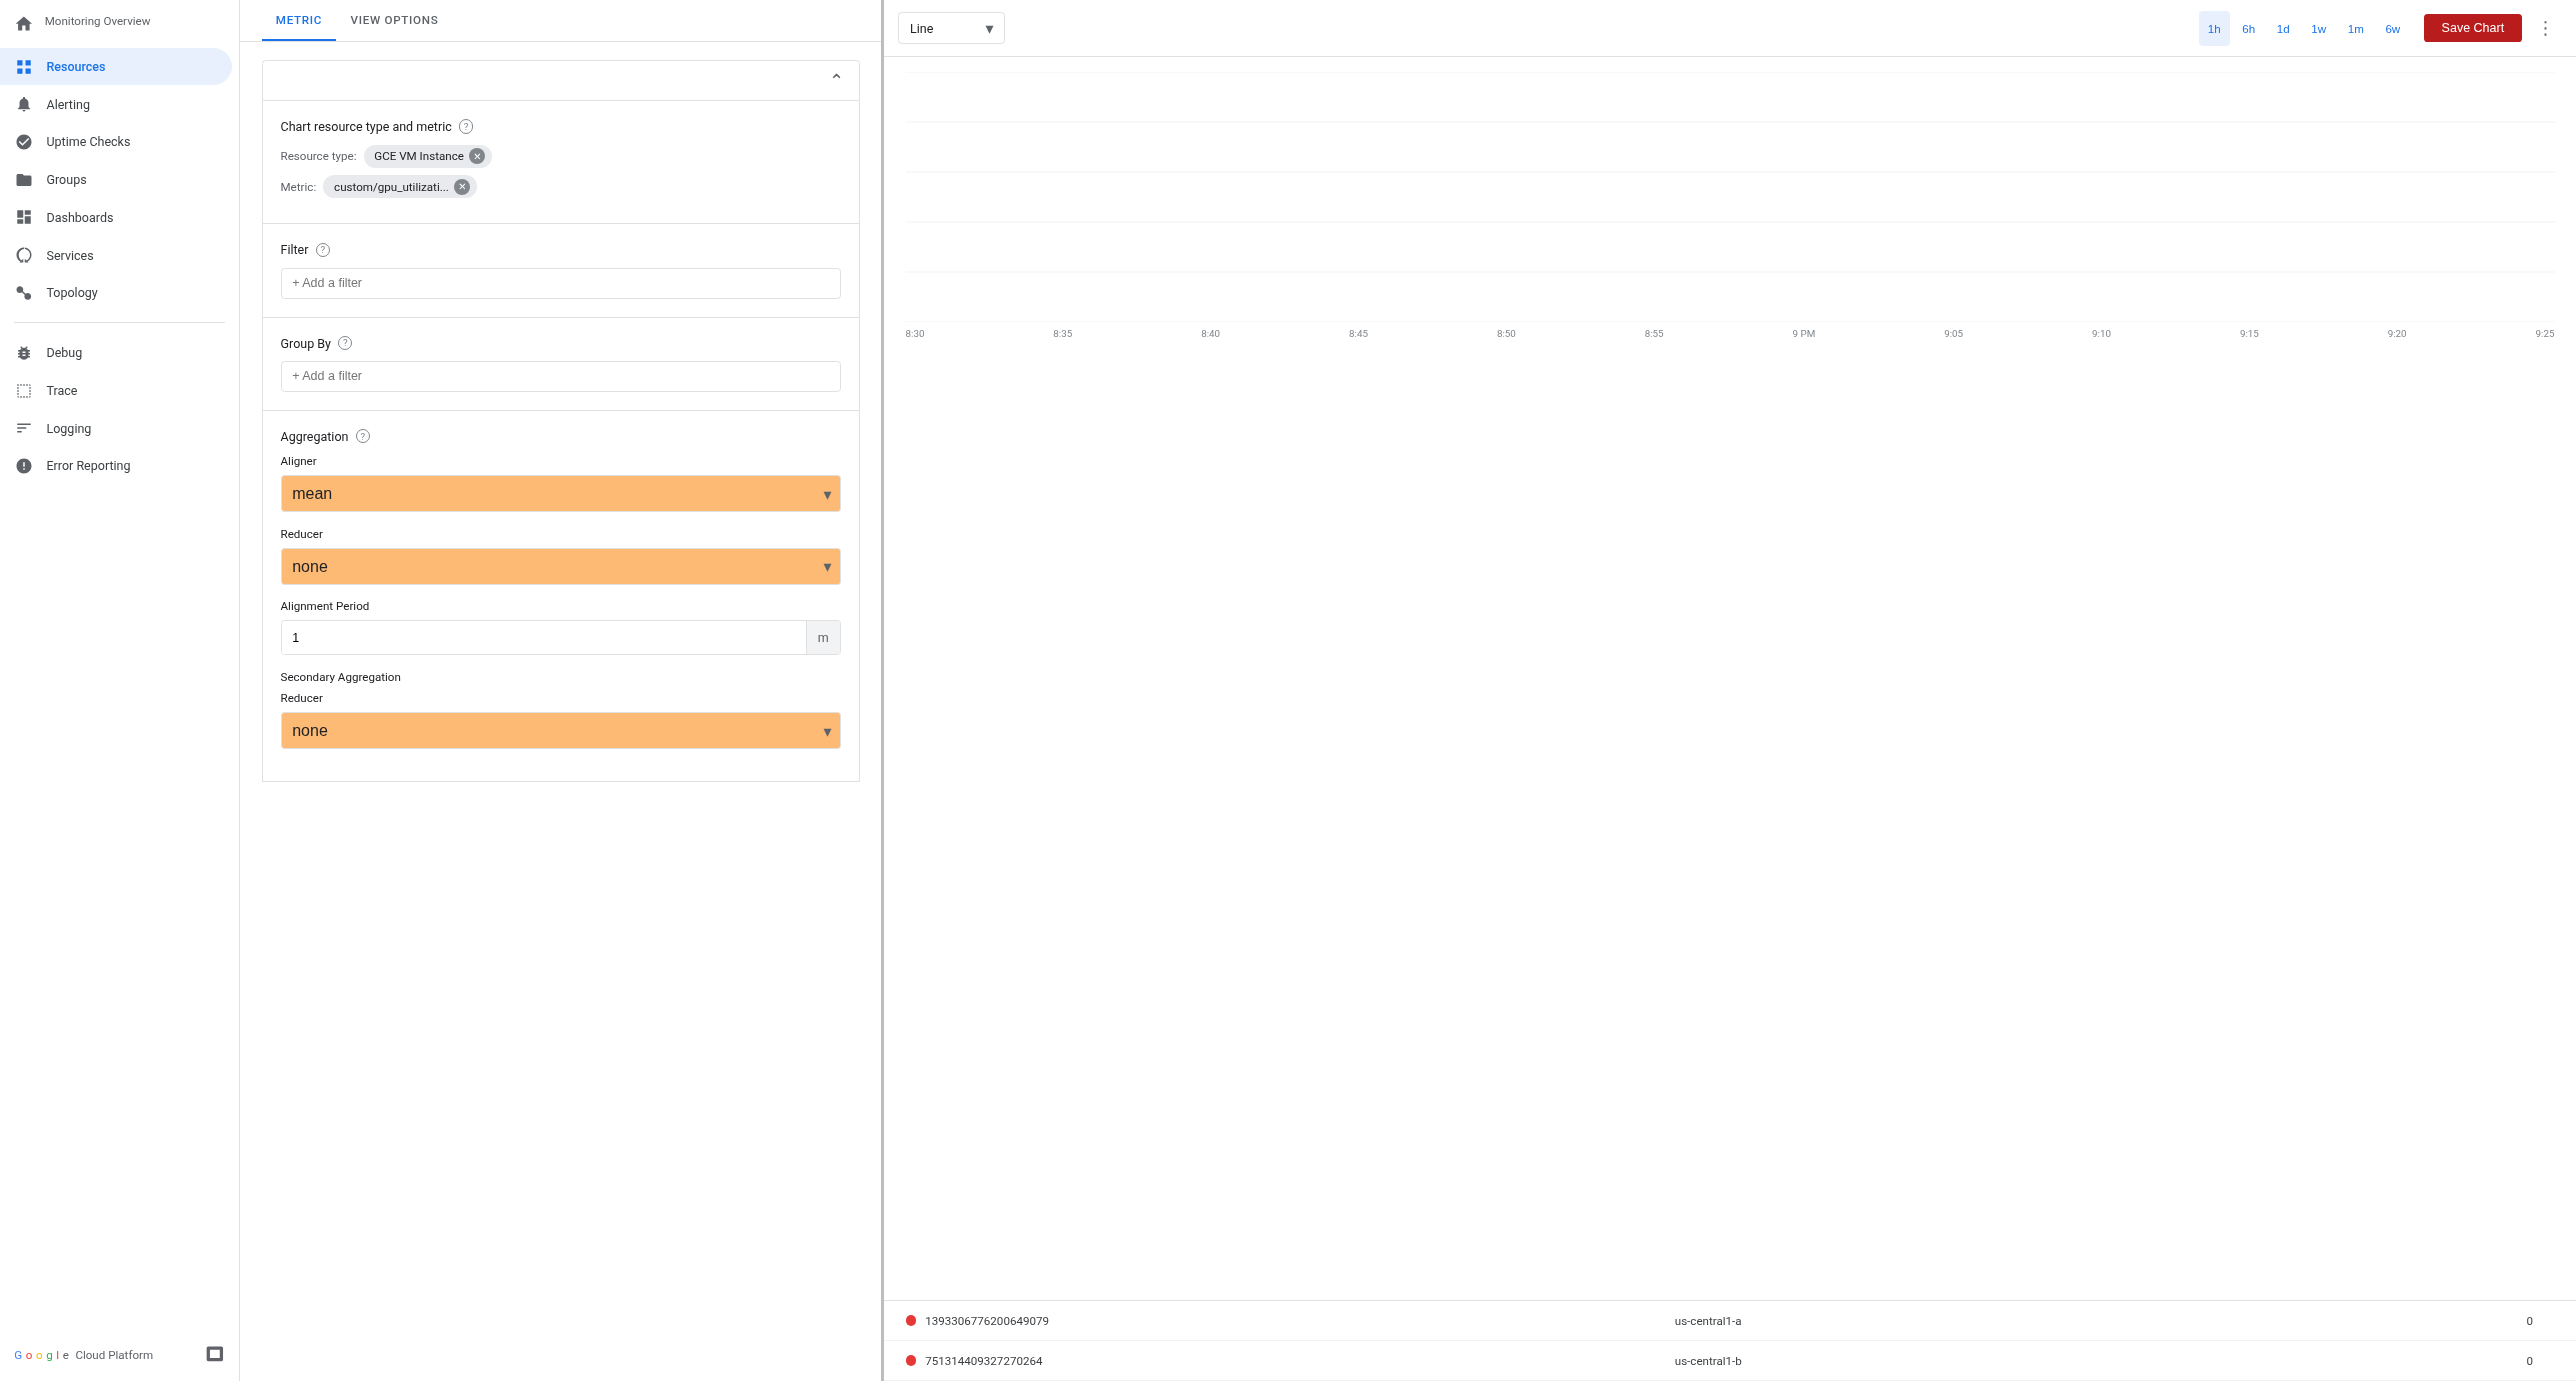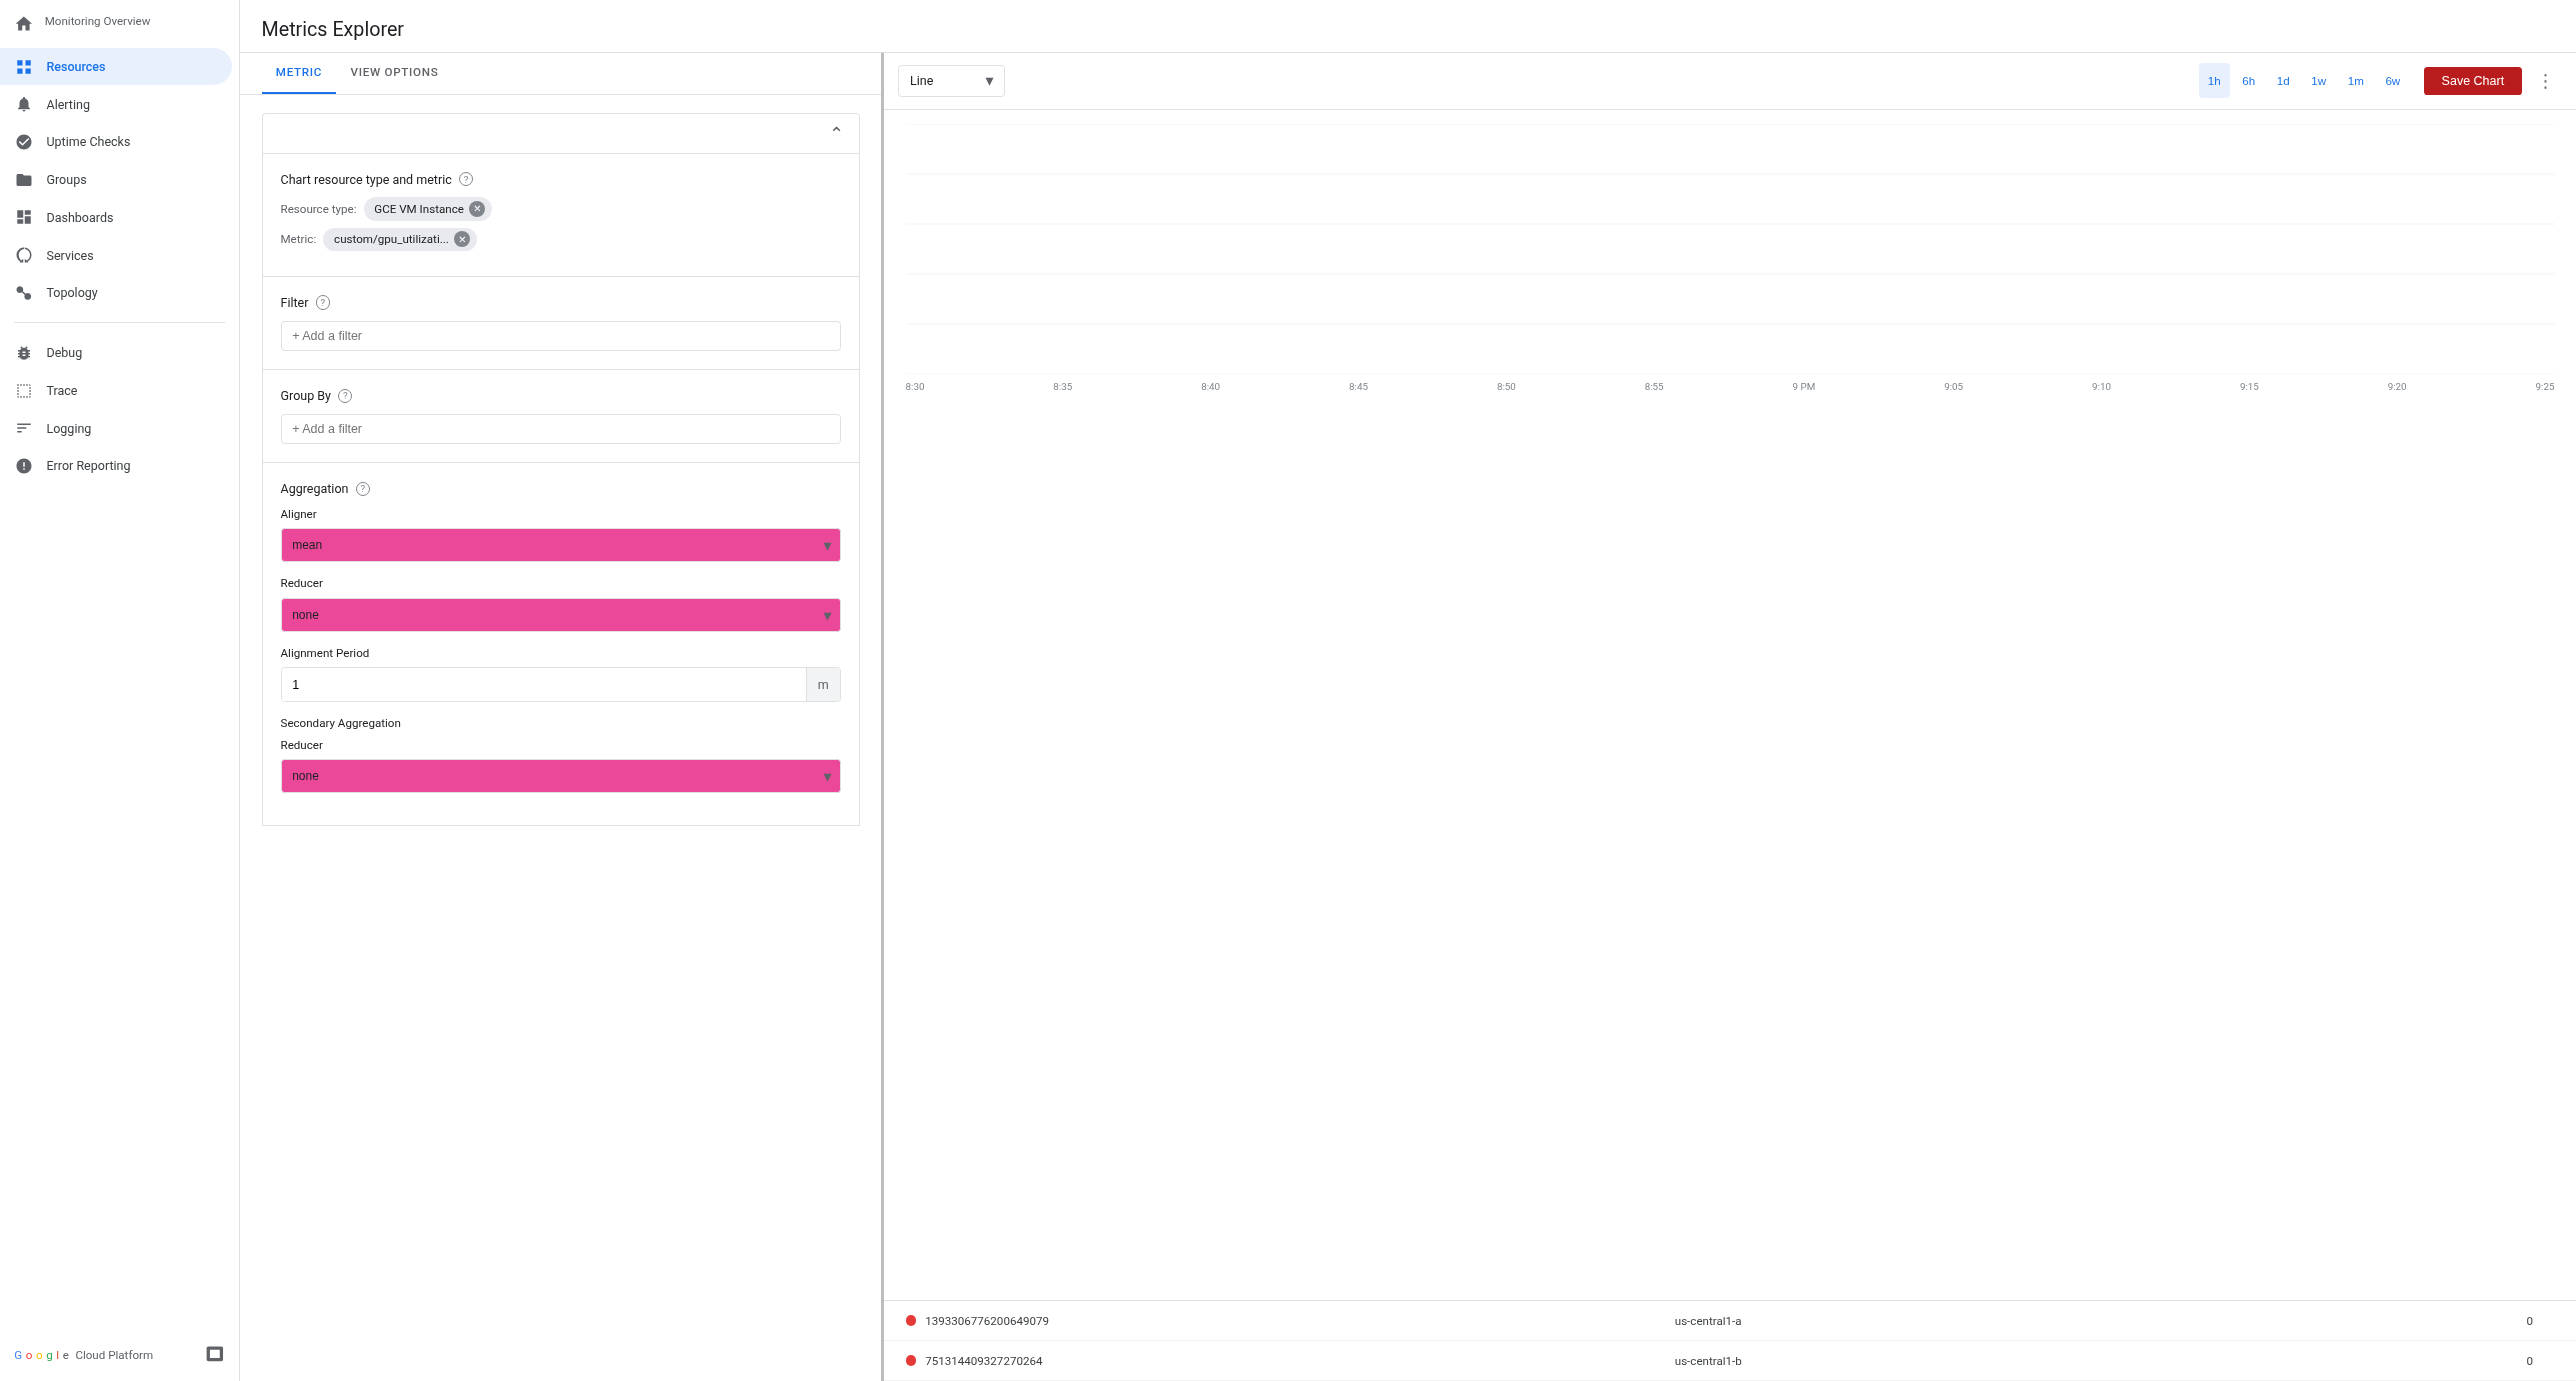--- a/index.html
+++ b/index.html
@@ -242,23 +242,23 @@
 
     .select-wrapper {
       position: relative;
       margin-bottom: 14.3px;
     }
     .select-field {
       width: 100%;
       padding: 9px 32px 9px 10.7px;
       border: 0.9px solid #e0e0e0;
       border-radius: 3.6px;
-      font-size: 12px;
+      font-size: 16px;
       color: #202124;
-      background: #ec4899;
+      background: #fdba74;
       appearance: none;
       cursor: pointer;
       outline: none;
     }
     .select-arrow {
       position: absolute;
       right: 9px;
       top: 50%;
       transform: translateY(-50%);
       pointer-events: none;
@@ -539,23 +539,20 @@
     </div>
     <div style="margin-left:auto;">
       <svg width="19.7" height="19.7" viewBox="0 0 24 24" fill="#5f6368">
           <path d="M20 3H4c-1.1 0-2 .9-2 2v14c0 1.1.9 2 2 2h16c1.1 0 2-.9 2-2V5c0-1.1-.9-2-2-2zm-2 14H6V7h12v10z"></path>
         </svg>
     </div>
   </div>
 </div>
 
 <div class="main">
-  <div class="page-header">
-    <h1 class="page-title">Metrics Explorer</h1>
-  </div>
 
   <div class="content-area">
 
     <div class="left-panel">
 
       <div class="tabs">
         <div class="tab active">METRIC</div>
         <div class="tab">VIEW OPTIONS</div>
       </div>
 

